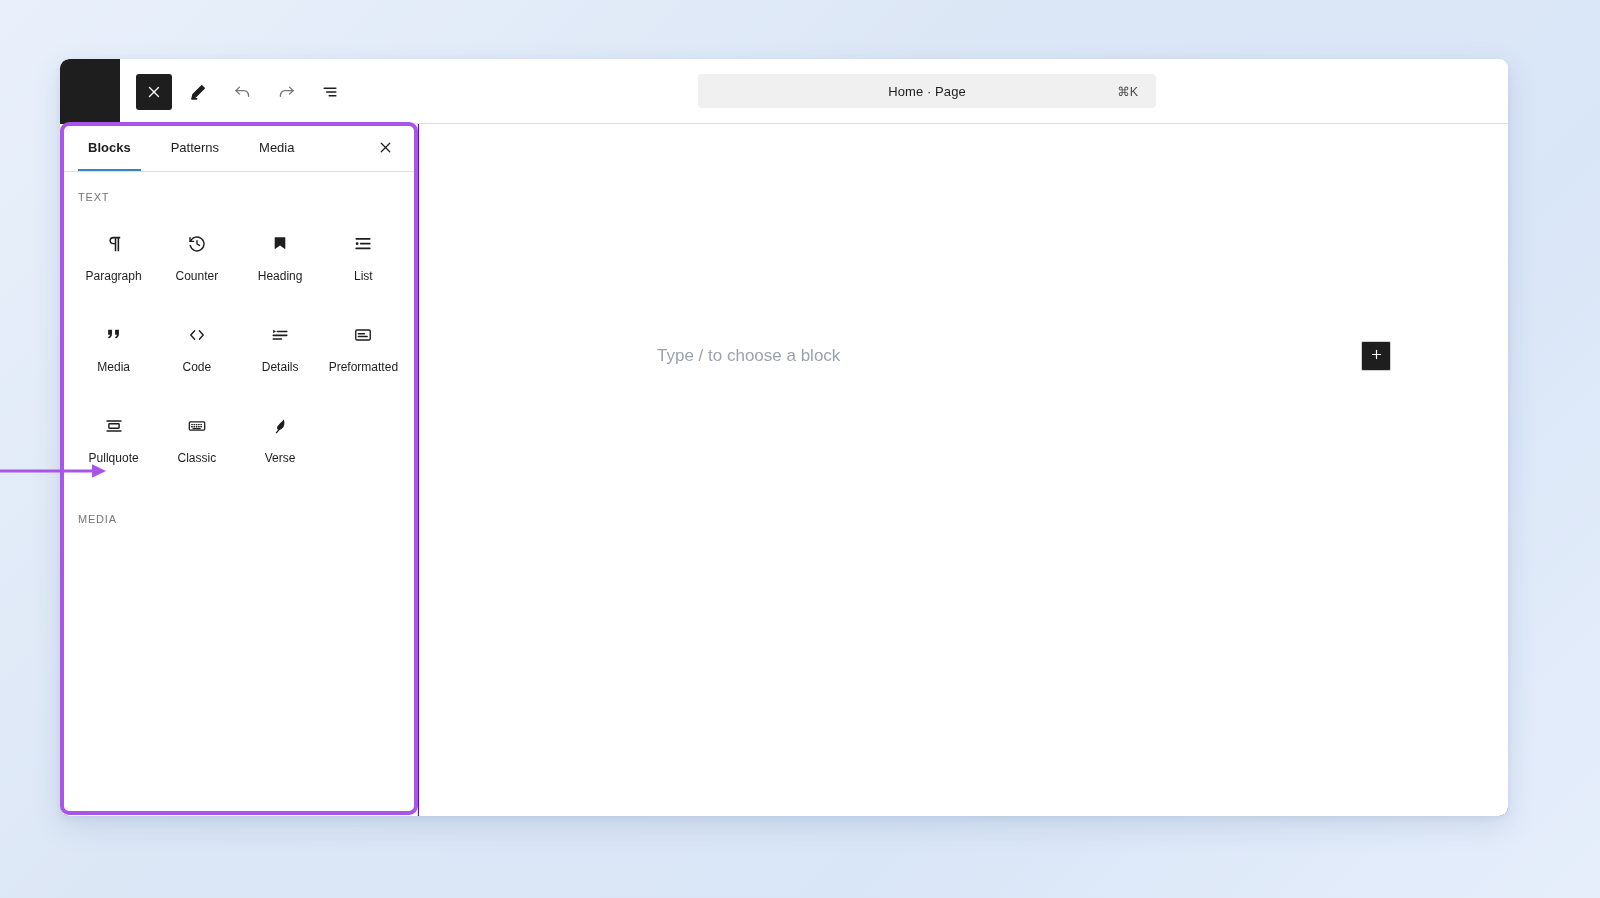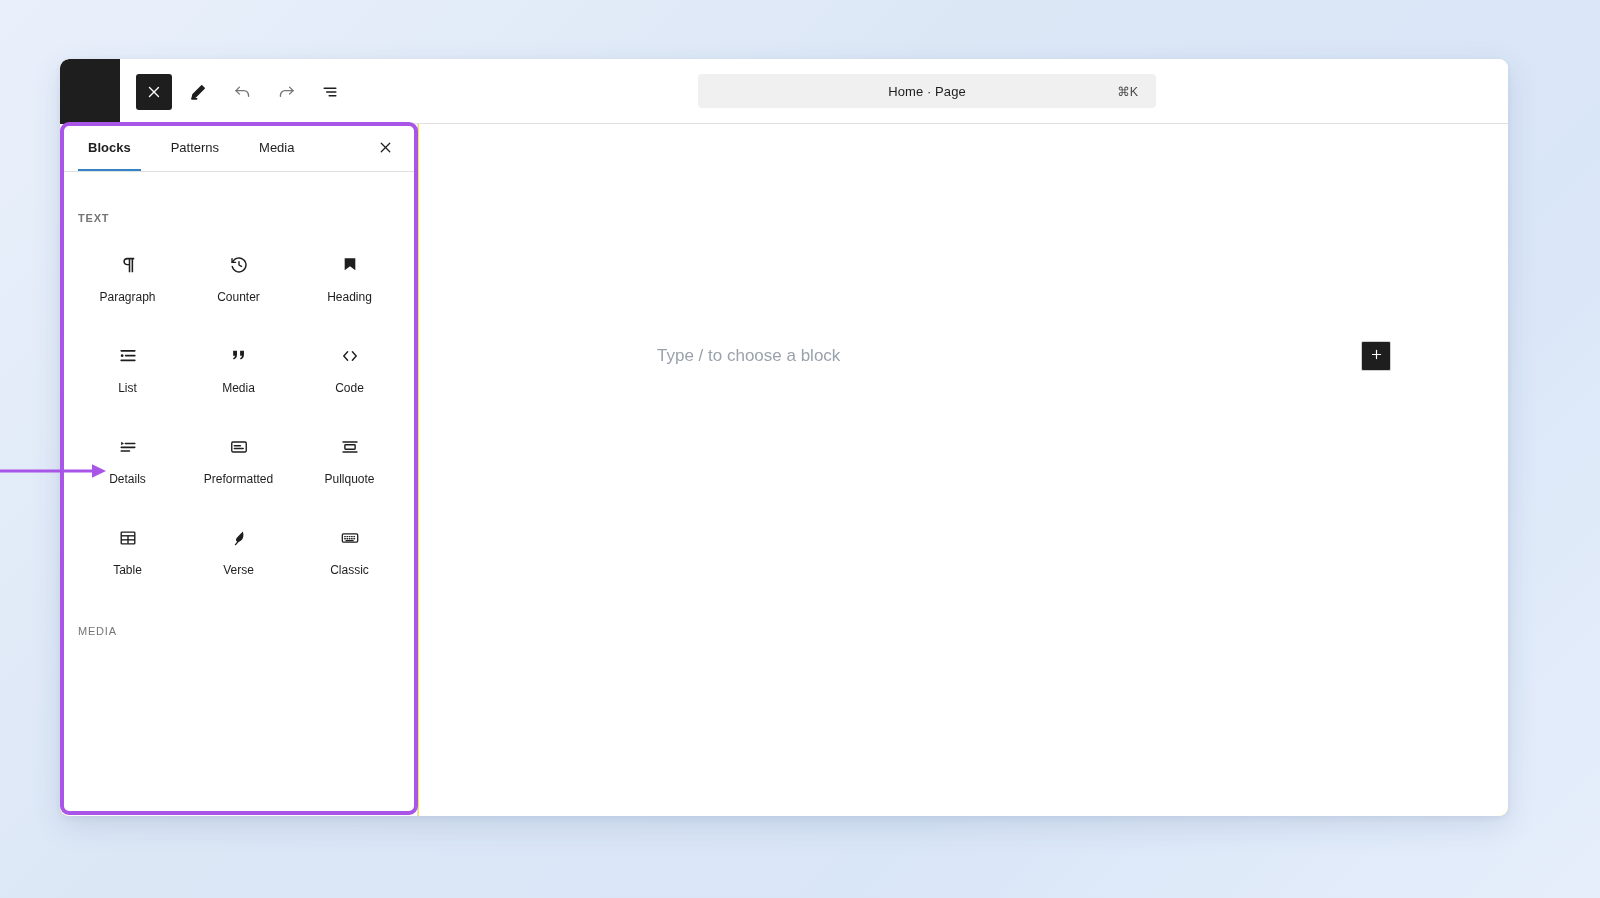--- a/index.html
+++ b/index.html
@@ -105,21 +105,21 @@
     color: #4a4a4a;
   }
 
   
   #editor-body {
     position: absolute;
     left: 0;
     top: 65px;
     width: 100%;
     height: 692px;
-    background: #fde047;
+    background: #4c1d95;
   }
 
   
   #inserter-panel {
     position: absolute;
     left: 0;
     top: 0;
     width: 358px;
     height: 692px;
     background: #ffffff;
@@ -201,26 +201,26 @@
   }
 
   
   .category-label {
     font-size: 11px;
     letter-spacing: .8px;
     color: #757575;
     text-transform: uppercase;
     padding-left: 18px;
   }
-  #text-category-label { margin-top: 40px; font-weight: bold; }
+  #text-category-label { margin-top: 19px; }
   #media-category-label { margin-top: 31px; }
 
   .block-grid {
     display: grid;
-    grid-template-columns: repeat(3, 1fr);
+    grid-template-columns: repeat(4, 1fr);
     padding: 0 12px;
     margin-top: 6px;
   }
   .block-item {
     height: 91px;
     display: flex;
     flex-direction: column;
     align-items: center;
     justify-content: flex-start;
     padding-top: 22px;
@@ -491,41 +491,20 @@
           <span class="block-icon">
             <svg width="22" height="22" viewBox="0 0 24 24" fill="none" stroke="currentColor" stroke-width="1.55" stroke-linecap="round">
               <line x1="4.4" y1="6.6" x2="19.6" y2="6.6"></line>
               <rect x="6.4" y="9.6" width="11.2" height="4.8" rx="0.8"></rect>
               <line x1="4.4" y1="17.4" x2="19.6" y2="17.4"></line>
             </svg>
           </span>
           <span class="block-label">Pullquote</span>
         </button>
 
-        <button class="block-item">
-          <span class="block-icon">
-            <svg width="22" height="22" viewBox="0 0 24 24" fill="none" stroke="currentColor" stroke-width="1.5">
-              <rect x="4.6" y="5.6" width="14.8" height="12.8" rx="0.8"></rect>
-              <line x1="4.6" y1="9.6" x2="19.4" y2="9.6"></line>
-              <line x1="4.6" y1="14" x2="19.4" y2="14"></line>
-              <line x1="12" y1="9.6" x2="12" y2="18.4"></line>
-            </svg>
-          </span>
-          <span class="block-label">Table</span>
-        </button>
-
-        <button class="block-item">
-          <span class="block-icon">
-            <svg width="22" height="22" viewBox="0 0 24 24" fill="none" stroke="currentColor" stroke-width="1.5" stroke-linecap="round">
-              <path d="M16.2 4.8c1.4 4.1.6 8.1-2.3 10.3-1.7 1.3-3.6 1.3-4.6.4-.9-.9-.7-2.5.6-4.1 1.6-2 3.8-4.1 6.3-6.6z" fill="currentColor" stroke="none"></path>
-              <line x1="8.2" y1="19.2" x2="13.2" y2="13.4"></line>
-            </svg>
-          </span>
-          <span class="block-label">Verse</span>
-        </button>
 
         <button class="block-item">
           <span class="block-icon">
             <svg width="22" height="22" viewBox="0 0 24 24" fill="none" stroke="currentColor" stroke-width="1.4" stroke-linecap="round">
               <rect x="3.6" y="7.4" width="16.8" height="9.2" rx="1.2"></rect>
               <line x1="6.2" y1="10.4" x2="6.9" y2="10.4"></line>
               <line x1="8.7" y1="10.4" x2="9.4" y2="10.4"></line>
               <line x1="11.2" y1="10.4" x2="11.9" y2="10.4"></line>
               <line x1="13.7" y1="10.4" x2="14.4" y2="10.4"></line>
               <line x1="16.2" y1="10.4" x2="16.9" y2="10.4"></line>
@@ -533,20 +512,30 @@
               <line x1="8.7" y1="12.8" x2="9.4" y2="12.8"></line>
               <line x1="11.2" y1="12.8" x2="11.9" y2="12.8"></line>
               <line x1="13.7" y1="12.8" x2="14.4" y2="12.8"></line>
               <line x1="16.2" y1="12.8" x2="16.9" y2="12.8"></line>
               <line x1="7.6" y1="14.9" x2="15.4" y2="14.9"></line>
             </svg>
           </span>
           <span class="block-label">Classic</span>
         </button>
 
+        <button class="block-item">
+          <span class="block-icon">
+            <svg width="22" height="22" viewBox="0 0 24 24" fill="none" stroke="currentColor" stroke-width="1.5" stroke-linecap="round">
+              <path d="M16.2 4.8c1.4 4.1.6 8.1-2.3 10.3-1.7 1.3-3.6 1.3-4.6.4-.9-.9-.7-2.5.6-4.1 1.6-2 3.8-4.1 6.3-6.6z" fill="currentColor" stroke="none"></path>
+              <line x1="8.2" y1="19.2" x2="13.2" y2="13.4"></line>
+            </svg>
+          </span>
+          <span class="block-label">Verse</span>
+        </button>
+
       </div>
 
       <div id="media-category-label" class="category-label">MEDIA</div>
 
     </div>
 
     <div id="editor-canvas">
       <div id="canvas-placeholder">Type / to choose a block</div>
       <button id="canvas-add-block-button">
         <span>

